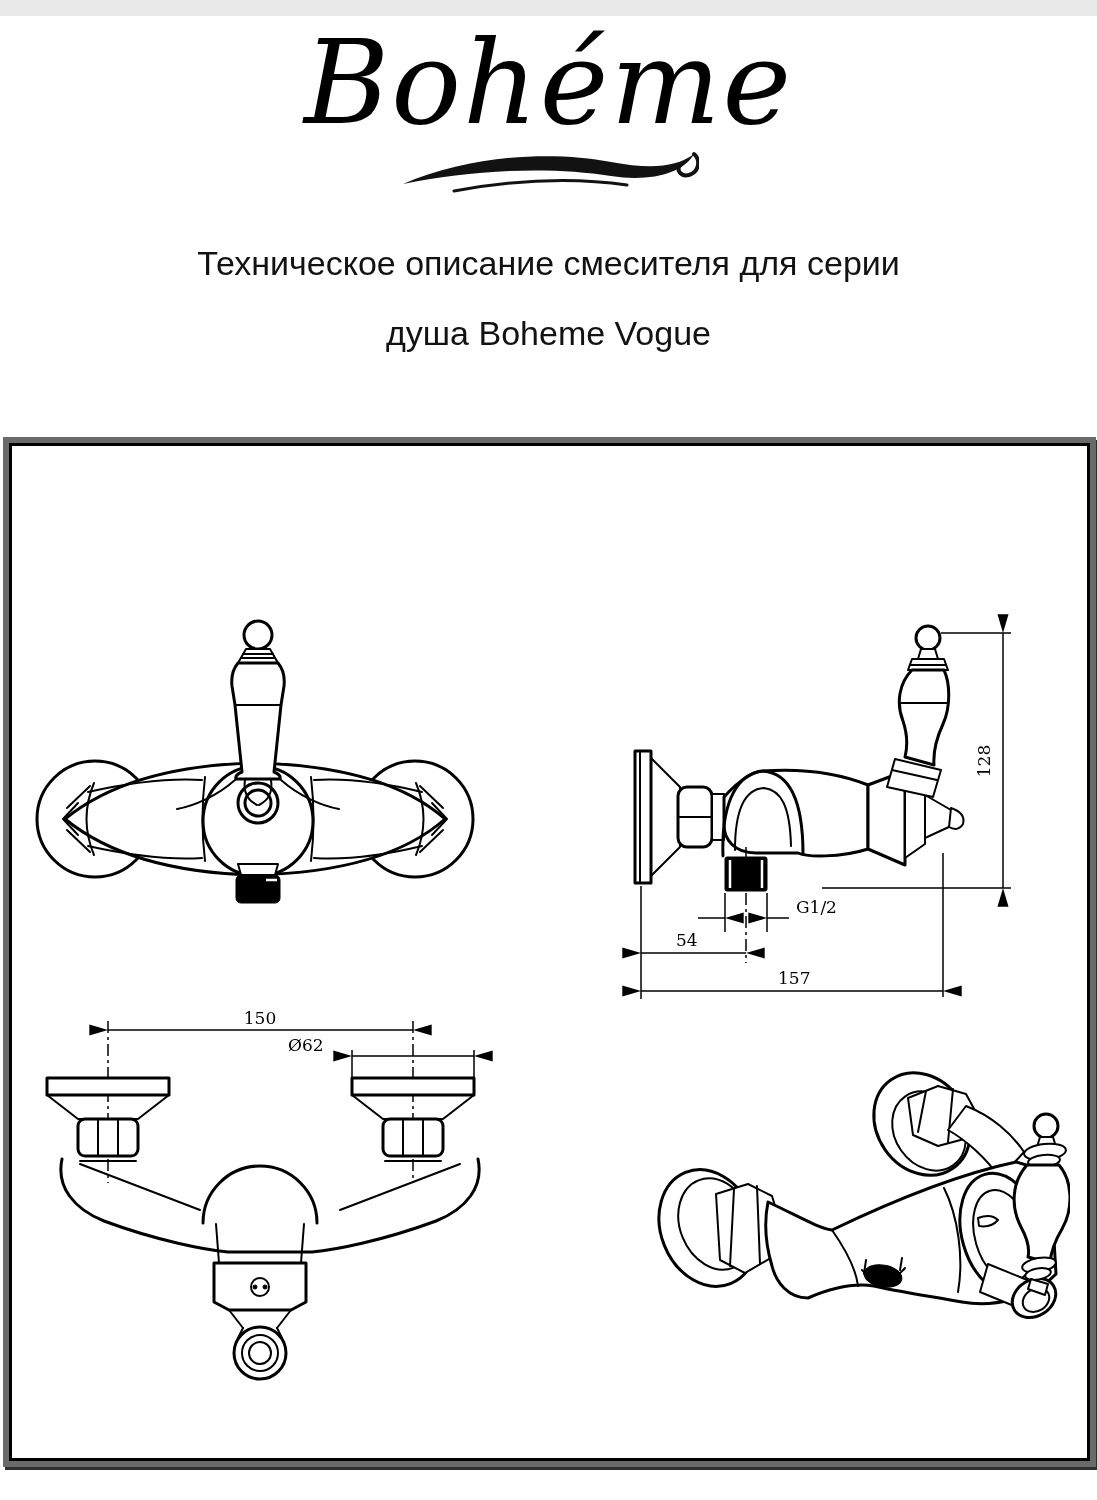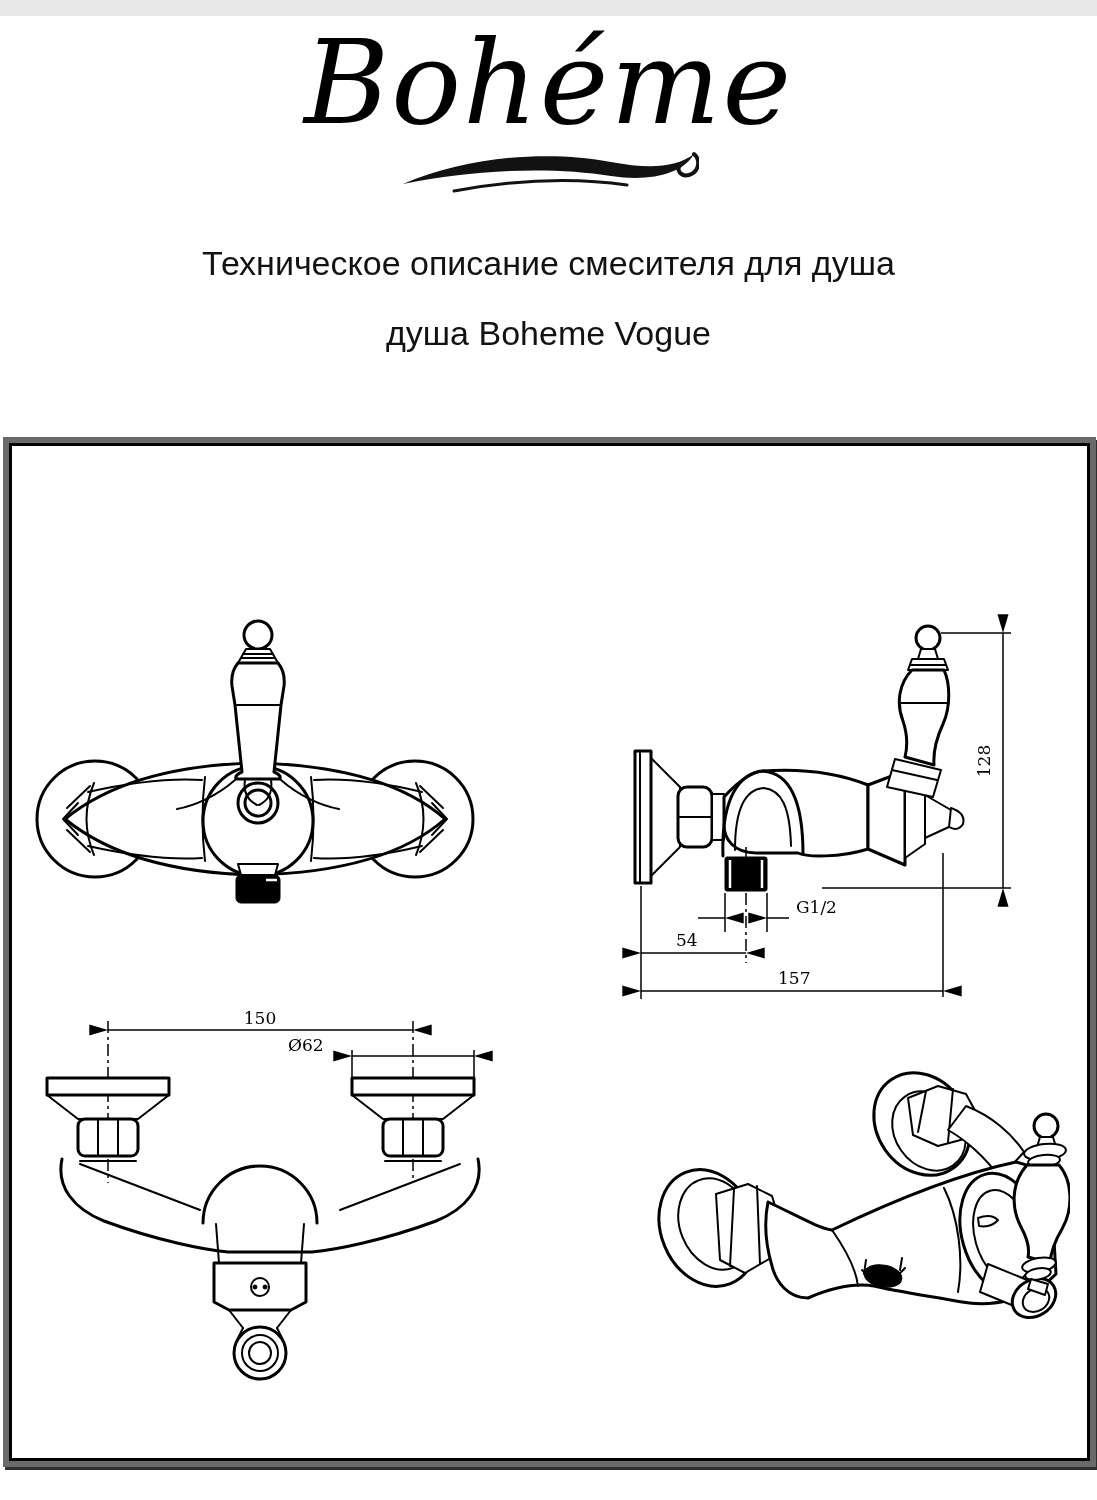--- a/index.html
+++ b/index.html
@@ -45,21 +45,21 @@
     <div class="flourish">
       <svg width="300" height="52" viewBox="0 0 300 52">
         <path d="M4 40 C 70 12 150 6 212 18 C 250 25 276 24 295 10
                  C 284 30 250 38 212 32 C 150 22 70 26 4 40 Z" fill="#121212"></path>
         <path d="M295 10 C 302 16 300 28 290 31 C 282 33 276 26 282 20" fill="none" stroke="#121212" stroke-width="4" stroke-linecap="round"></path>
         <path d="M55 47 C 120 35 180 34 228 41" fill="none" stroke="#121212" stroke-width="3" stroke-linecap="round"></path>
       </svg>
     </div>
   </div>
 
-  <div class="title-line t1">Техническое описание смесителя для душа</div>
+  <div class="title-line t1">Техническое описание смесителя для серии</div>
   <div class="title-line t2">душа Boheme Vogue</div>
 
   <div class="frame"></div>
 
   <svg class="drw" style="left:30px;top:580px;" width="460" height="320" viewBox="0 0 460 320">
     <g>
       <circle class="ln fw" cx="65" cy="223" r="58"></circle>
       <circle class="ln fw" cx="385" cy="223" r="58"></circle>
     </g>
     <g>

